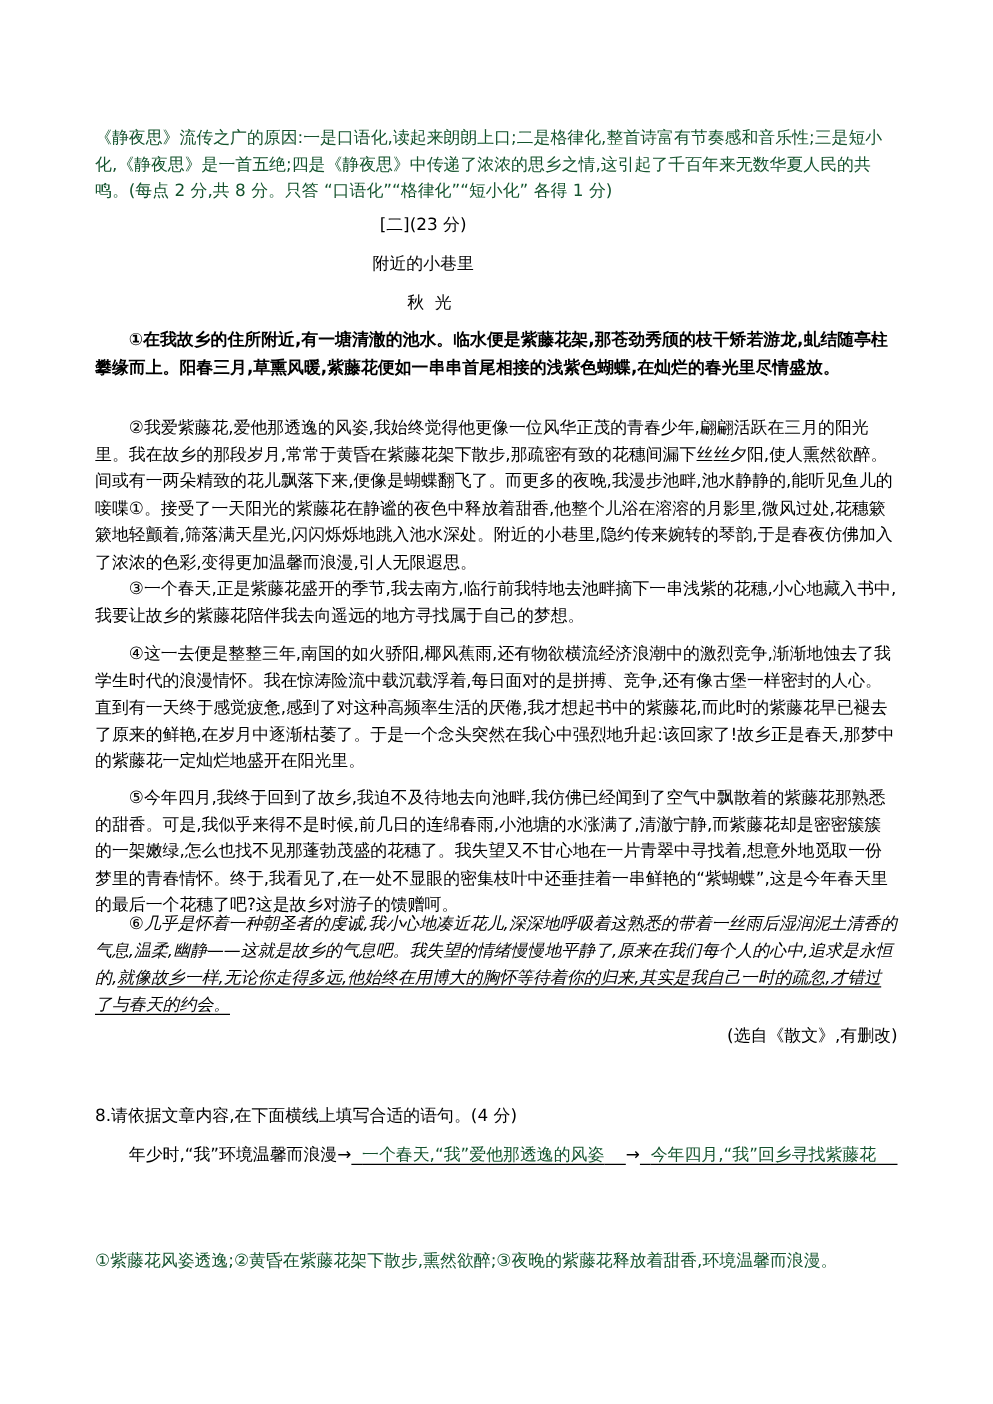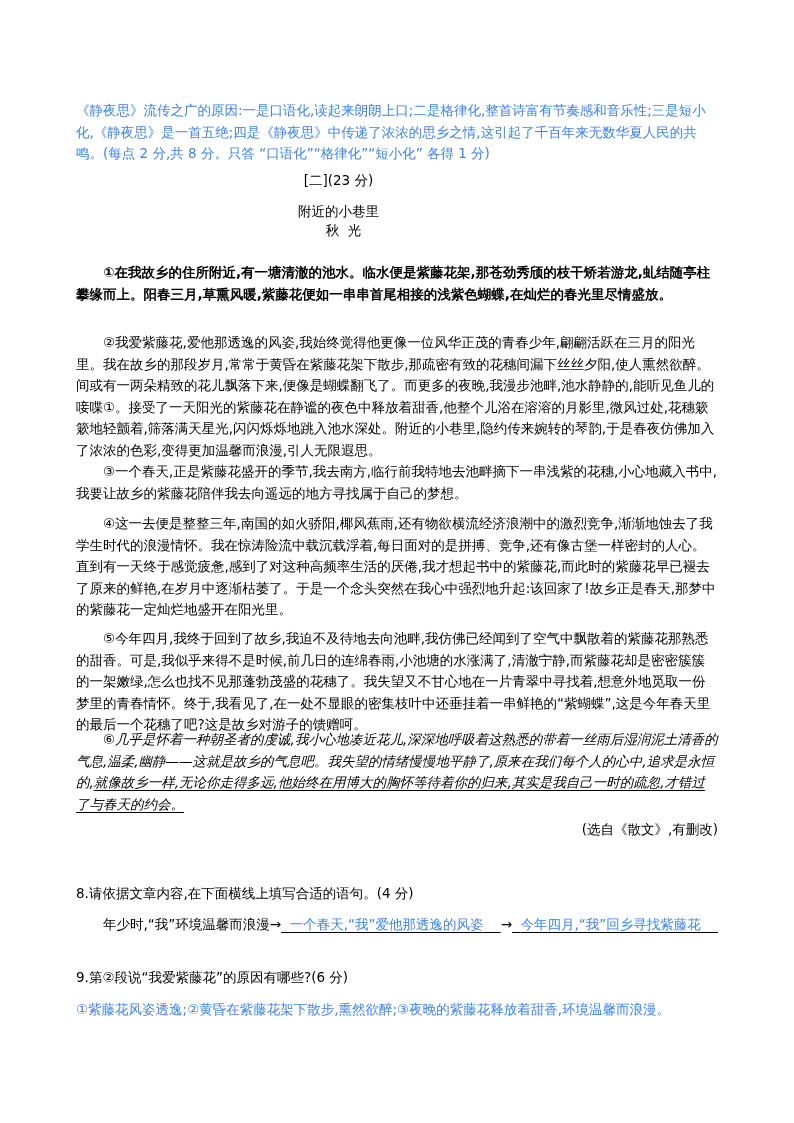--- a/index.html
+++ b/index.html
@@ -3,55 +3,54 @@
   <meta charset="utf-8">
   <style>
     html, body { margin: 0; padding: 0; background: #ffffff; }
     body {
       width: 794px; height: 1123px; position: relative; overflow: hidden;
       font-family: "DejaVu Sans", "Liberation Sans", sans-serif;
       font-size: 13.5px; color: #000000;
     }
     .page { position: absolute; left: 0; top: 0; width: 794px; height: 1123px; }
     .block { position: absolute; left: 76px; width: 642px; line-height: 21.5px; }
-    .magenta { color: #3b82f6; }
+    .magenta { color: #14532d; }
     .indent { text-indent: 27px; }
     .center { position: absolute; left: 0; width: 677px; text-align: center; }
     .right { position: absolute; right: 76px; text-align: center; margin-left: 24px; }
     .ul { text-decoration: underline; text-underline-offset: 3px; }
     .blank { text-decoration: underline; text-underline-offset: 3px; text-decoration-color: #000; }
     .arrow { color: #000; }
   </style>
 </head>
 <body>
 
 <div class="page">
 
   <div class="block magenta" style="top:100px;">《静夜思》流传之广的原因:一是口语化,读起来朗朗上口;二是格律化,整首诗富有节奏感和音乐性;三是短小化,《静夜思》是一首五绝;四是《静夜思》中传递了浓浓的思乡之情,这引起了千百年来无数华夏人民的共鸣。(每点 2 分,共 8 分。只答 “口语化”“格律化”“短小化” 各得 1 分)</div>
 
   <div class="center" style="top:170px; line-height:21px;">[二](23 分)</div>
   <div class="center" style="top:201px; line-height:21px;">附近的小巷里</div>
-  <div class="center" style="top:220px; line-height:21px; white-space:pre; padding-left:10px; box-sizing:border-box;">秋  光</div>
+  <div class="center" style="top:232px; line-height:21px; white-space:pre; padding-left:10px; box-sizing:border-box;">秋  光</div>
 
   <div class="block indent" style="top:262px;font-weight:bold;">①在我故乡的住所附近,有一塘清澈的池水。临水便是紫藤花架,那苍劲秀颀的枝干矫若游龙,虬结随亭柱攀缘而上。阳春三月,草熏风暖,紫藤花便如一串串首尾相接的浅紫色蝴蝶,在灿烂的春光里尽情盛放。</div>
   <div class="block indent" style="top:332px;">②我爱紫藤花,爱他那透逸的风姿,我始终觉得他更像一位风华正茂的青春少年,翩翩活跃在三月的阳光里。我在故乡的那段岁月,常常于黄昏在紫藤花架下散步,那疏密有致的花穗间漏下丝丝夕阳,使人熏然欲醉。间或有一两朵精致的花儿飘落下来,便像是蝴蝶翻飞了。而更多的夜晚,我漫步池畔,池水静静的,能听见鱼儿的唼喋①。接受了一天阳光的紫藤花在静谧的夜色中释放着甜香,他整个儿浴在溶溶的月影里,微风过处,花穗簌簌地轻颤着,筛落满天星光,闪闪烁烁地跳入池水深处。附近的小巷里,隐约传来婉转的琴韵,于是春夜仿佛加入了浓浓的色彩,变得更加温馨而浪漫,引人无限遐思。</div>
   <div class="block indent" style="top:461px;">③一个春天,正是紫藤花盛开的季节,我去南方,临行前我特地去池畔摘下一串浅紫的花穗,小心地藏入书中,我要让故乡的紫藤花陪伴我去向遥远的地方寻找属于自己的梦想。</div>
   <div class="block indent" style="top:513px;">④这一去便是整整三年,南国的如火骄阳,椰风蕉雨,还有物欲横流经济浪潮中的激烈竞争,渐渐地蚀去了我学生时代的浪漫情怀。我在惊涛险流中载沉载浮着,每日面对的是拼搏、竞争,还有像古堡一样密封的人心。直到有一天终于感觉疲惫,感到了对这种高频率生活的厌倦,我才想起书中的紫藤花,而此时的紫藤花早已褪去了原来的鲜艳,在岁月中逐渐枯萎了。于是一个念头突然在我心中强烈地升起:该回家了!故乡正是春天,那梦中的紫藤花一定灿烂地盛开在阳光里。</div>
   <div class="block indent" style="top:628px;">⑤今年四月,我终于回到了故乡,我迫不及待地去向池畔,我仿佛已经闻到了空气中飘散着的紫藤花那熟悉的甜香。可是,我似乎来得不是时候,前几日的连绵春雨,小池塘的水涨满了,清澈宁静,而紫藤花却是密密簇簇的一架嫩绿,怎么也找不见那蓬勃茂盛的花穗了。我失望又不甘心地在一片青翠中寻找着,想意外地觅取一份梦里的青春情怀。终于,我看见了,在一处不显眼的密集枝叶中还垂挂着一串鲜艳的“紫蝴蝶”,这是今年春天里的最后一个花穗了吧?这是故乡对游子的馈赠呵。</div>
 
   <div class="block indent" style="top:729px;font-style:italic;">
     <span>⑥几乎是怀着一种朝圣者的虔诚,我小心地凑近花儿,深深地呼吸着这熟悉的带着一丝雨后湿润泥土清香的气息,温柔,幽静——这就是故乡的气息吧。我失望的情绪慢慢地平静了,原来在我们每个人的心中,追求是永恒的,</span><span class="ul">就像故乡一样,无论你走得多远,他始终在用博大的胸怀等待着你的归来,其实是我自己一时的疏忽,才错过了与春天的约会。</span>
   </div>
 
   <div class="right" style="top:819px; line-height:21px;">(选自《散文》,有删改)</div>
 
 
   <div class="block" style="top:883px;">8.请依据文章内容,在下面横线上填写合适的语句。(4 分)</div>
 
   <div class="block indent" style="top:914px;">
     <span>年少时,“我”环境温馨而浪漫</span><span class="arrow">→</span><span class="blank magenta">&nbsp;&nbsp;<span>一个春天,“我”爱他那透逸的风姿</span>&nbsp;&nbsp;&nbsp;&nbsp;</span><span class="arrow">→</span><span class="blank magenta">&nbsp;&nbsp;<span>今年四月,“我”回乡寻找紫藤花</span>&nbsp;&nbsp;&nbsp;&nbsp;</span>
   </div>
 
-  <div class="block" style="top:967px;">9.第②段说“我爱紫藤花”的原因有哪些?(6 分)</div>
 
   <div class="block magenta" style="top:999px;">①紫藤花风姿透逸;②黄昏在紫藤花架下散步,熏然欲醉;③夜晚的紫藤花释放着甜香,环境温馨而浪漫。</div>
 
 </div>
 
 </body></html>

